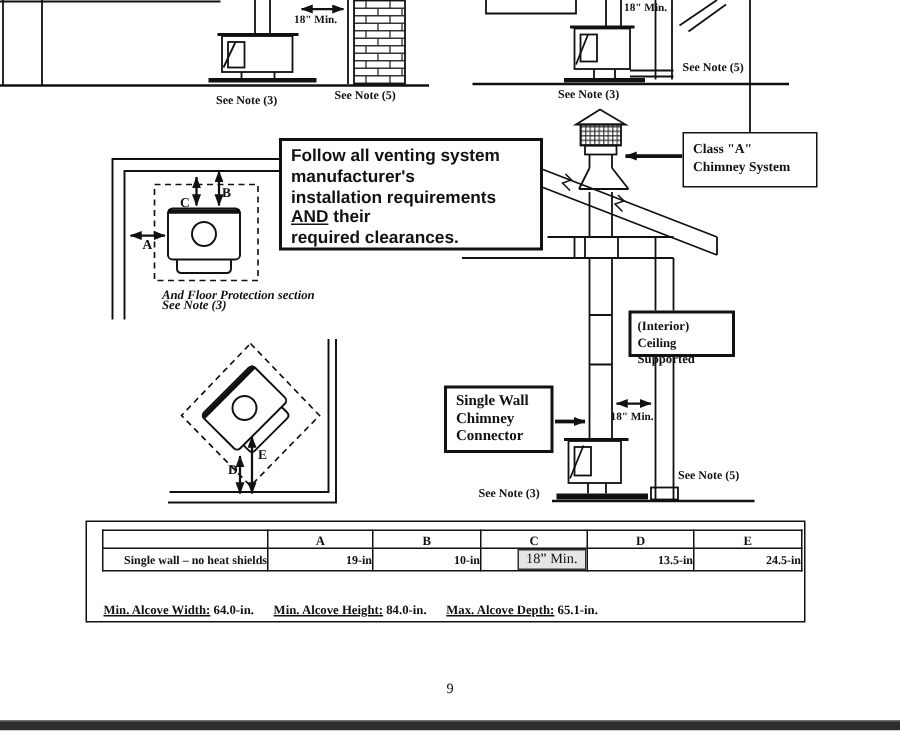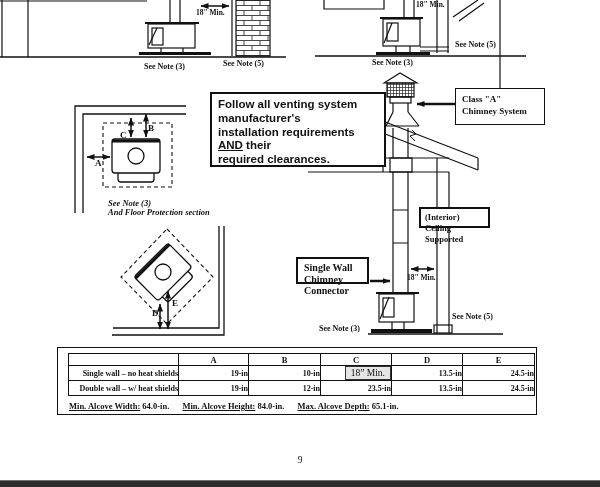--- a/index.html
+++ b/index.html
@@ -7,21 +7,21 @@
         font-family:"Liberation Serif",serif;color:#111;}
   svg{position:absolute;left:0;top:0;}
   .lbl{position:absolute;font-family:"Liberation Serif",serif;font-weight:bold;
        color:#111;white-space:nowrap;line-height:1.05;}
   .sz75{font-size:7.5px;}
   .sz8{font-size:8px;}
   .sz9{font-size:9px;}
   .it{font-style:italic;font-size:8.5px;}
   .callout{position:absolute;background:#fff;border:2px solid #111;box-sizing:border-box;}
   .vent{font-family:"Liberation Sans",sans-serif;font-weight:bold;font-size:11.5px;
-        line-height:13.8px;padding:4px 6px;margin-left:24px;}
+        line-height:13.8px;padding:4px 6px;}
   .serifbox{font-family:"Liberation Serif",serif;font-weight:bold;text-align:left;}
   .u{text-decoration:underline;}
   
   .tblouter{position:absolute;left:57px;top:347px;width:480px;height:68px;
             border:1.5px solid #111;box-sizing:border-box;background:#fff;}
   table.clr{position:absolute;left:10px;top:5px;border-collapse:collapse;table-layout:fixed;}
   table.clr td,table.clr th{border:1px solid #111;font-family:"Liberation Serif",serif;
         font-weight:bold;font-size:8px;text-align:center;padding:0;color:#111;}
   table.clr th{height:11px;font-size:8.5px;}
   table.clr td{height:14px;text-align:right;}
@@ -169,31 +169,31 @@
     <div>manufacturer's</div>
     <div>installation requirements</div>
     <div><span class="u">AND</span><span> their</span></div>
     <div>required clearances.</div>
   </div>
 
   <div class="lbl sz9" style="left:95px;top:159px;">A</div>
   <div class="lbl sz9" style="left:120px;top:131px;">C</div>
   <div class="lbl sz9" style="left:148px;top:124px;">B</div>
   <div class="lbl it" style="left:108px;top:199px;">See Note (3)</div>
-  <div class="lbl it" style="left:108px;top:208px;font-style:italic;">And Floor Protection section</div>
+  <div class="lbl it" style="left:108px;top:192px;font-style:italic;">And Floor Protection section</div>
 
   <div class="lbl sz9" style="left:172px;top:299px;">E</div>
   <div class="lbl sz9" style="left:152px;top:309px;">D</div>
 
-  <div class="callout serifbox" style="left:419px;top:207px;width:71px;height:21px;padding:3px 4px;font-size:8.5px;line-height:11px;">
+  <div class="callout serifbox" style="left:419px;top:207px;width:71px;height:31px;padding:3px 4px;font-size:8.5px;line-height:11px;">
     <div>(Interior) Ceiling</div>
     <div>Supported</div>
   </div>
 
-  <div class="callout serifbox" style="left:296px;top:257px;width:73px;height:27px;padding:3px 6px;font-size:10px;line-height:11.5px;">
+  <div class="callout serifbox" style="left:296px;top:257px;width:73px;height:45px;padding:3px 6px;font-size:10px;line-height:11.5px;">
     <div>Single Wall</div>
     <div>Chimney</div>
     <div>Connector</div>
   </div>
 
   <div class="lbl sz75" style="left:407px;top:274px;">18" Min.</div>
   <div class="lbl sz8" style="left:319px;top:325px;">See Note (3)</div>
   <div class="lbl sz8" style="left:452px;top:313px;">See Note (5)</div>
 
   <div class="tblouter">
@@ -216,28 +216,20 @@
         <th>E</th>
       </tr>
       <tr>
         <td>Single wall – no heat shields</td>
         <td>19-in</td>
         <td>10-in</td>
         <td><span class="cbox">18” Min.</span></td>
         <td>13.5-in</td>
         <td>24.5-in</td>
       </tr>
-      <tr>
-        <td>Double wall – w/ heat shields</td>
-        <td>19-in</td>
-        <td>12-in</td>
-        <td>23.5-in</td>
-        <td>13.5-in</td>
-        <td>24.5-in</td>
-      </tr>
     </tbody>
       </table>
     <div class="foot">
       <span class="grp"><span class="u">Min. Alcove Width:</span> <span>64.0-in.</span></span>
       <span class="grp"><span class="u">Min. Alcove Height:</span> <span>84.0-in.</span></span>
       <span class="grp"><span class="u">Max. Alcove Depth:</span> <span>65.1-in.</span></span>
     </div>
   </div>
 
   <div class="pgnum">9</div>

